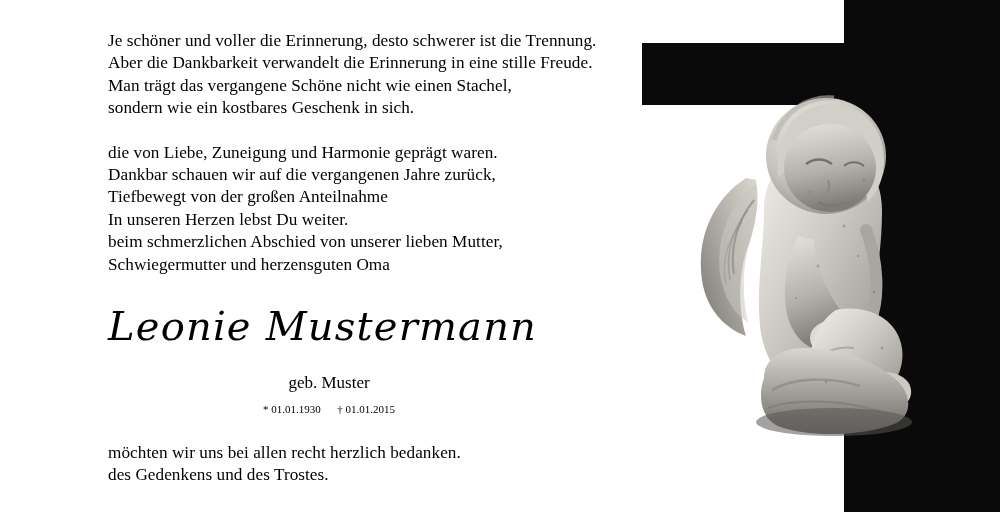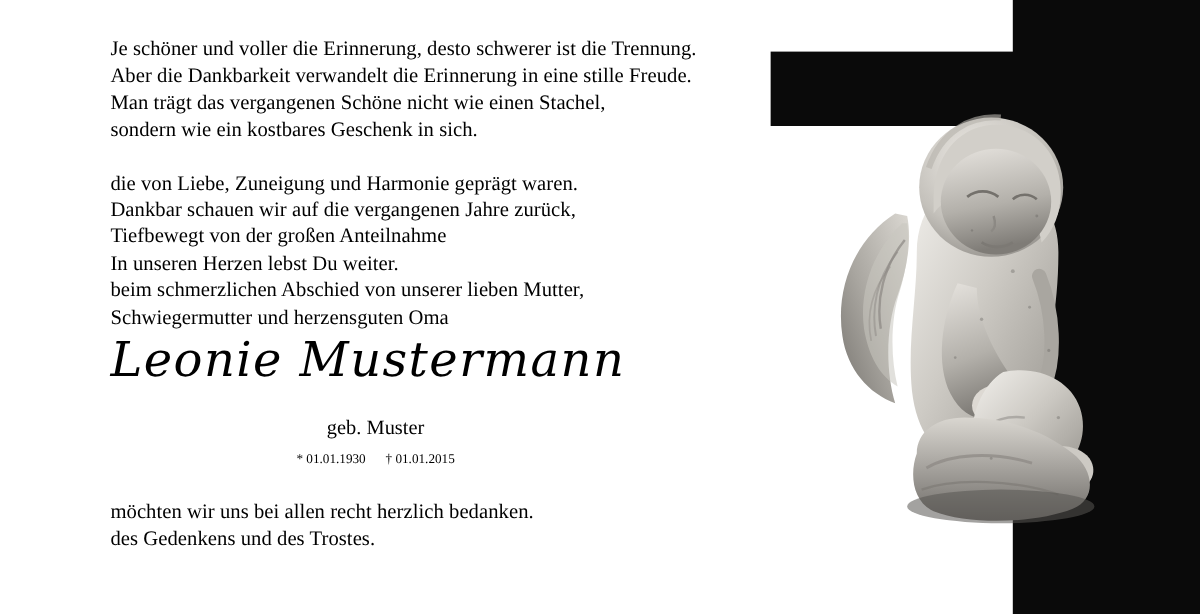--- a/index.html
+++ b/index.html
@@ -56,21 +56,21 @@
     top: 60px;
     left: 26px;
     width: 260px;
     height: 400px;
   }
 
   
   .text-col {
     position: absolute;
     top: 0;
-    left: 0;
+    left: 16px;
     width: 640px;
     height: 512px;
     padding: 30px 0 0 92px;
     box-sizing: border-box;
   }
   .verse, .para {
     font-size: 17.2px;
     line-height: 22.4px;
     letter-spacing: 0.05px;
   }
@@ -79,20 +79,21 @@
   }
   .block-gap {
     height: 22px;
   }
   .name {
     font-family: "DejaVu Serif", "Liberation Serif", serif;
     font-style: italic;
     font-size: 40px;
     line-height: 48px;
     letter-spacing: 1.2px;
+    margin-top: 26px;
     margin-bottom: 2px;
     white-space: pre;
   }
   .born-name {
     font-size: 17px;
     line-height: 22px;
     text-align: center;
     width: 430px;
     margin-left: 6px;
     margin-top: 22px;
@@ -113,21 +114,21 @@
 </head>
 <body>
 
 <div class="card">
 
   <div class="text-col">
 
     <div class="verse">
       <div>Je schöner und voller die Erinnerung, desto schwerer ist die Trennung.</div>
       <div>Aber die Dankbarkeit verwandelt die Erinnerung in eine stille Freude.</div>
-      <div>Man trägt das vergangenen Schöne nicht wie einen Stachel,</div>
+      <div>Man trägt das vergangene Schöne nicht wie einen Stachel,</div>
       <div>sondern wie ein kostbares Geschenk in sich.</div>
     </div>
 
     <div class="block-gap"></div>
 
     <div class="para">
       <div>die von Liebe, Zuneigung und Harmonie geprägt waren.</div>
       <div>Dankbar schauen wir auf die vergangenen Jahre zurück,</div>
       <div>Tiefbewegt von der großen Anteilnahme</div>
       <div>In unseren Herzen lebst Du weiter.</div>

